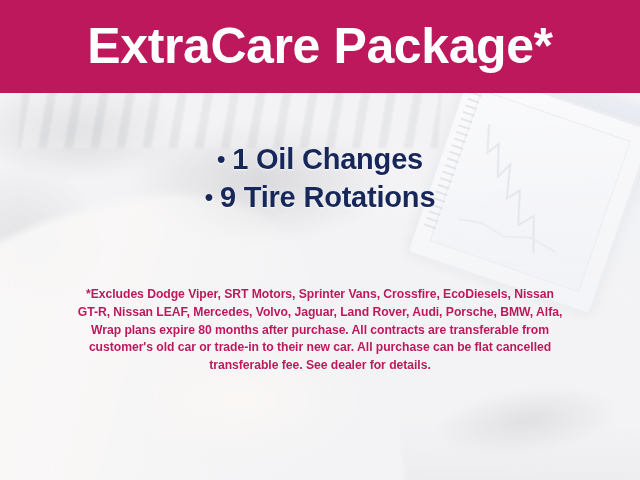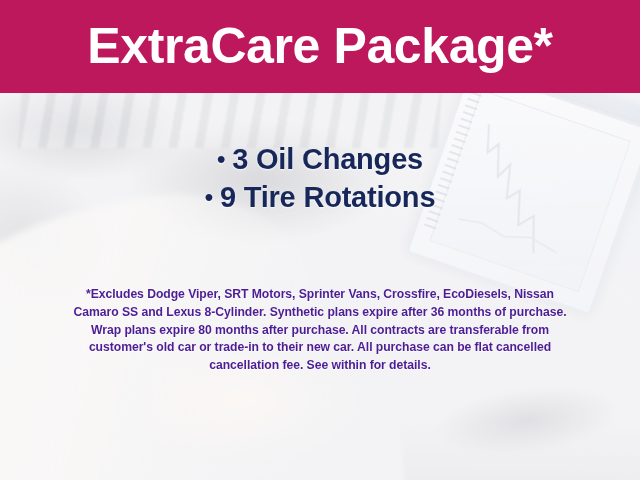--- a/index.html
+++ b/index.html
@@ -211,21 +211,21 @@
     margin-right: 7px;
   }
 
   
   .disclaimer {
     position: absolute;
     left: 26px;
     top: 286px;
     width: 588px;
     text-align: center;
-    color: #4c1d95;
+    color: #be185d;
     font-size: 12.2px;
     font-weight: bold;
     line-height: 17.8px;
     letter-spacing: -0.05px;
     text-shadow: 0 1px 1px rgba(255,255,255,0.8);
   }
   .disclaimer-line {
     display: block;
     white-space: nowrap;
   }
@@ -253,28 +253,28 @@
     <div class="ph-bodywork"></div>
     <div class="photo-wash"></div>
   </div>
 
   <div class="header-banner">
     <div class="header-title">ExtraCare Package*</div>
   </div>
 
   <ul class="feature-list">
     <li class="feature-item">
-      <span class="feature-bullet">•</span><span>3 Oil Changes</span>
+      <span class="feature-bullet">•</span><span>1 Oil Changes</span>
     </li>
     <li class="feature-item">
       <span class="feature-bullet">•</span><span>9 Tire Rotations</span>
     </li>
   </ul>
 
   <div class="disclaimer">
     <span class="disclaimer-line">*Excludes Dodge Viper, SRT Motors, Sprinter Vans, Crossfire, EcoDiesels, Nissan</span>
-    <span class="disclaimer-line">Camaro SS and Lexus 8-Cylinder. Synthetic plans expire after 36 months of purchase.</span>
+    <span class="disclaimer-line">GT-R, Nissan LEAF, Mercedes, Volvo, Jaguar, Land Rover, Audi, Porsche, BMW, Alfa,</span>
     <span class="disclaimer-line">Wrap plans expire 80 months after purchase. All contracts are transferable from</span>
     <span class="disclaimer-line">customer's old car or trade-in to their new car. All purchase can be flat cancelled</span>
-    <span class="disclaimer-line">cancellation fee. See within for details.</span>
+    <span class="disclaimer-line">transferable fee. See dealer for details.</span>
   </div>
 
 </div>
 
 </body></html>

